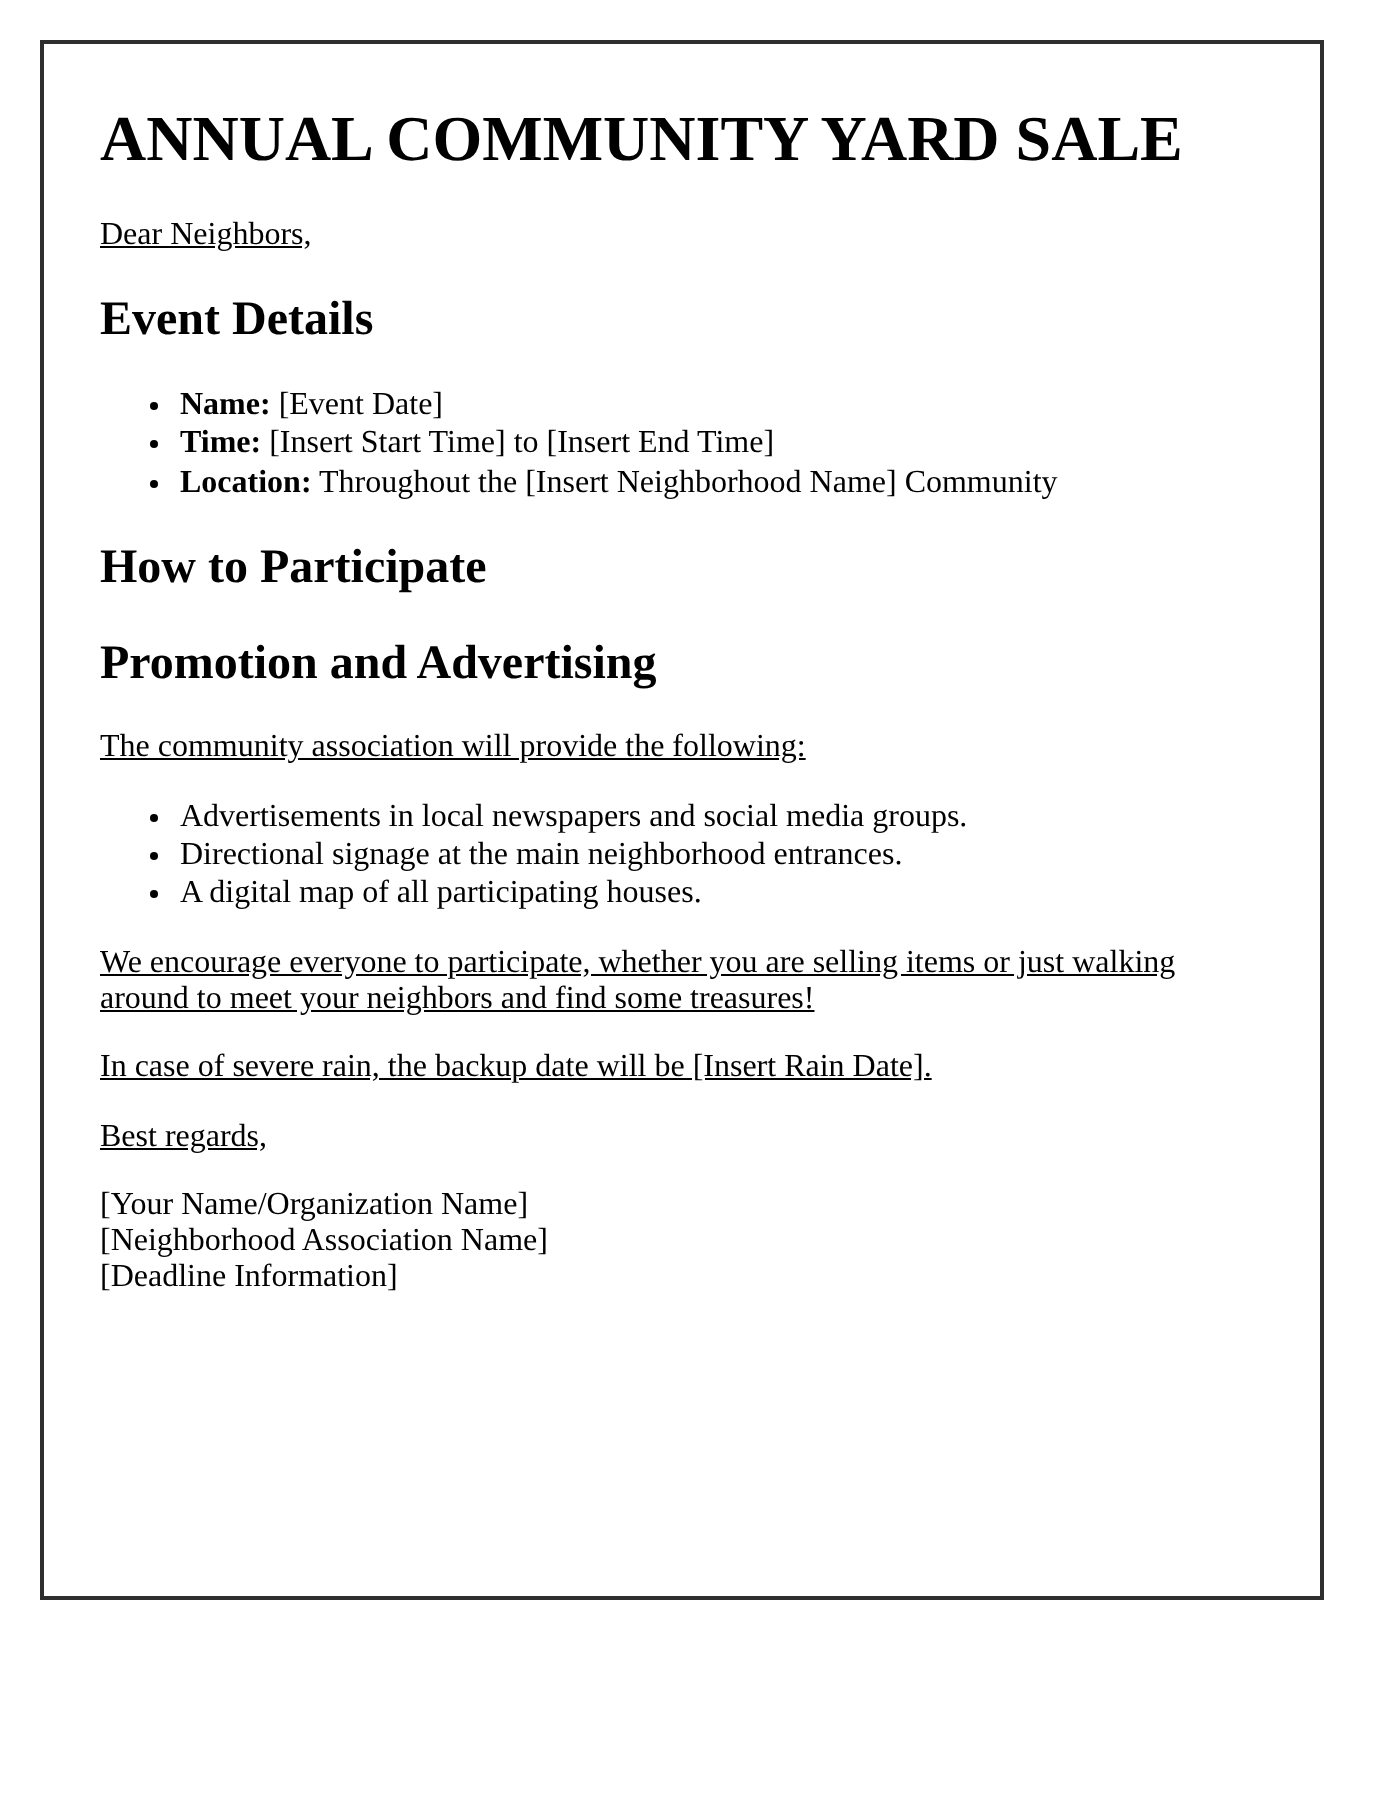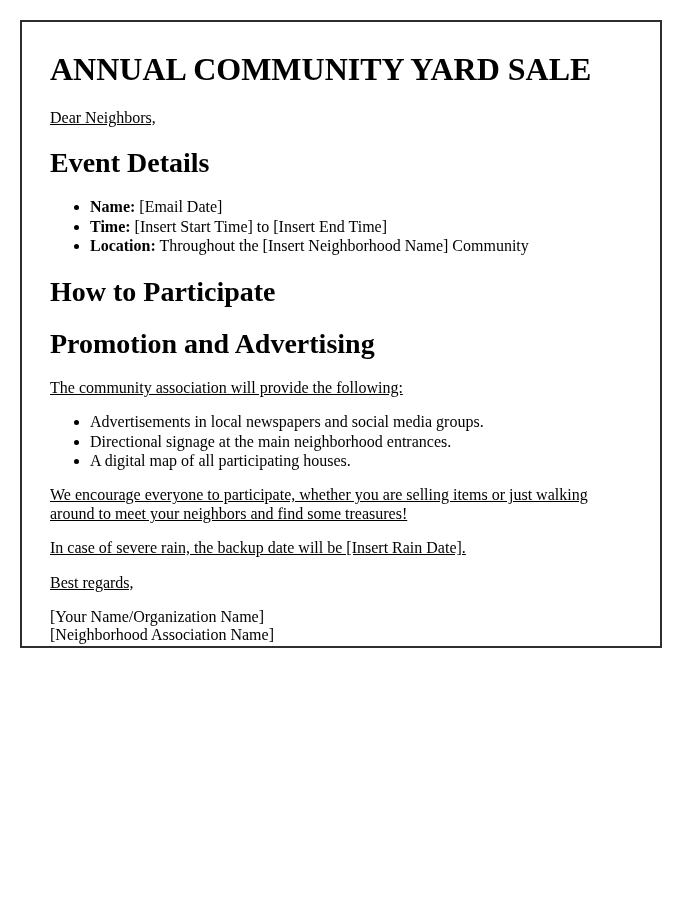--- a/index.html
+++ b/index.html
@@ -13,34 +13,34 @@
     font-family: "Liberation Serif", "DejaVu Serif", serif;
     color: #000000;
     font-size: 16px;
   }
   .page {
     box-sizing: border-box;
     position: absolute;
     left: 20px;
     top: 20px;
     width: 642px;
-    height: 628px;
+    height: 780px;
     border: 2px solid #2e2e2e;
     background: #ffffff;
     padding: 8px 24px 30px 28px;
     overflow: hidden;
   }
   h1 {
     font-size: 32px;
     font-weight: bold;
     margin: 21px 0;
     line-height: 1.15;
   }
   h2 {
-    font-size: 28px;
+    font-size: 24px;
     font-weight: bold;
     margin: 20px 0 19px 0;
     line-height: 1.15;
   }
   p {
     margin: 16px 0;
     line-height: 1.15;
     text-decoration: underline;
   }
   ul {
@@ -59,21 +59,21 @@
 
   <h1>ANNUAL COMMUNITY YARD SALE</h1>
 
   <p>Dear Neighbors,</p>
 
 
   <h2>Event Details</h2>
 
   <ul>
     <li><strong>Name:</strong>
-      <span>[Email Date]</span></li>
+      <span>[Event Date]</span></li>
     <li><strong>Time:</strong>
       <span>[Insert Start Time] to [Insert End Time]</span></li>
     <li><strong>Location:</strong>
       <span>Throughout the [Insert Neighborhood Name] Community</span></li>
   </ul>
 
   <h2>How to Participate</h2>
 
 
   <h2>Promotion and Advertising</h2>

